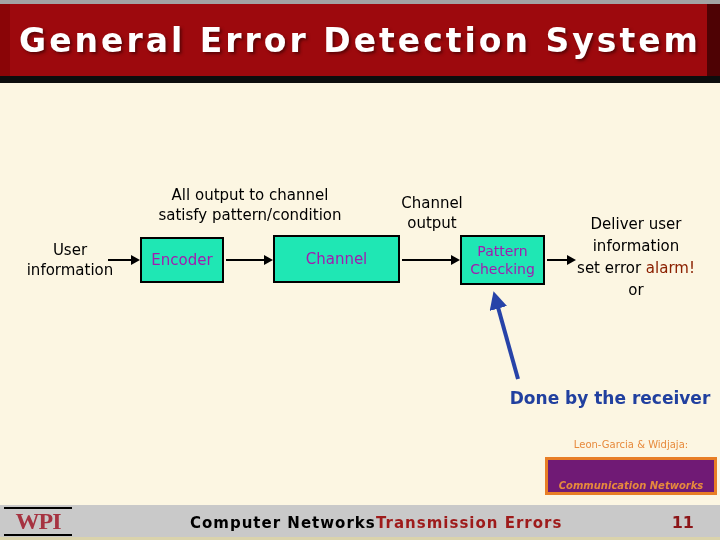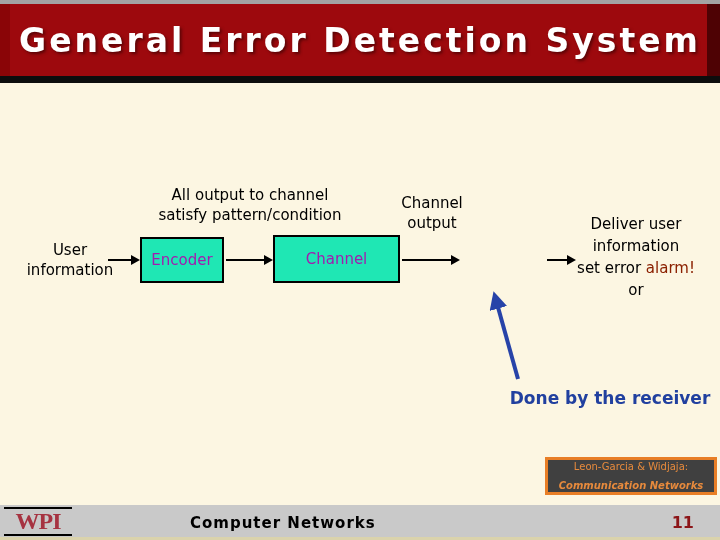--- a/index.html
+++ b/index.html
@@ -114,29 +114,30 @@
     text-align: center;
     white-space: nowrap;
   }
 
   
   .citation {
     position: absolute;
     left: 545px; top: 457px;
     width: 172px; height: 38px;
     border: 3px solid #E87E26;
-    background: #404040;
+    background: #701a75;
     display: flex;
     flex-direction: column;
     align-items: center;
-    justify-content: space-between;
+    justify-content: flex-end;
     color: #E78A3C;
     font-size: 10px;
     line-height: 13px;
     text-align: center;
+    gap: 28px;
   }
   .citation .cite2 { font-style: italic; font-weight: bold; }
 
   
   .footer {
     position: absolute;
     left: 0; top: 505px;
     width: 720px; height: 35px;
     background: #C9C9C9;
     border-bottom: 3px solid #DAD3AC;
@@ -204,20 +205,24 @@
   <div class="caption caption-user">
     <div>User</div>
     <div>information</div>
   </div>
 
   <div class="flowbox box-encoder">
     <div>Encoder</div>
   </div>
   <div class="flowbox box-channel">
     <div>Channel</div>
+  </div>
+  <div class="flowbox box-pattern">
+    <div>Pattern</div>
+    <div>Checking</div>
   </div>
 
   <div class="harrow arrow-user"></div>
   <div class="harrow arrow-encoder"></div>
   <div class="harrow arrow-channel"></div>
   <div class="harrow arrow-pattern"></div>
 
   <div class="deliver">
     <div>Deliver user</div>
     <div>information</div>
@@ -239,16 +244,17 @@
   <div class="citation">
     <div class="cite1">Leon-Garcia &amp; Widjaja:</div>
     <div class="cite2">Communication Networks</div>
   </div>
 
   <div class="footer">
     <div class="wpi-logo">
       <div class="wpi-text">WPI</div>
     </div>
     <div class="footer-course">Computer Networks</div>
+    <div class="footer-topic">Transmission Errors</div>
     <div class="footer-page">11</div>
   </div>
 
 </div>
 
 </body></html>

